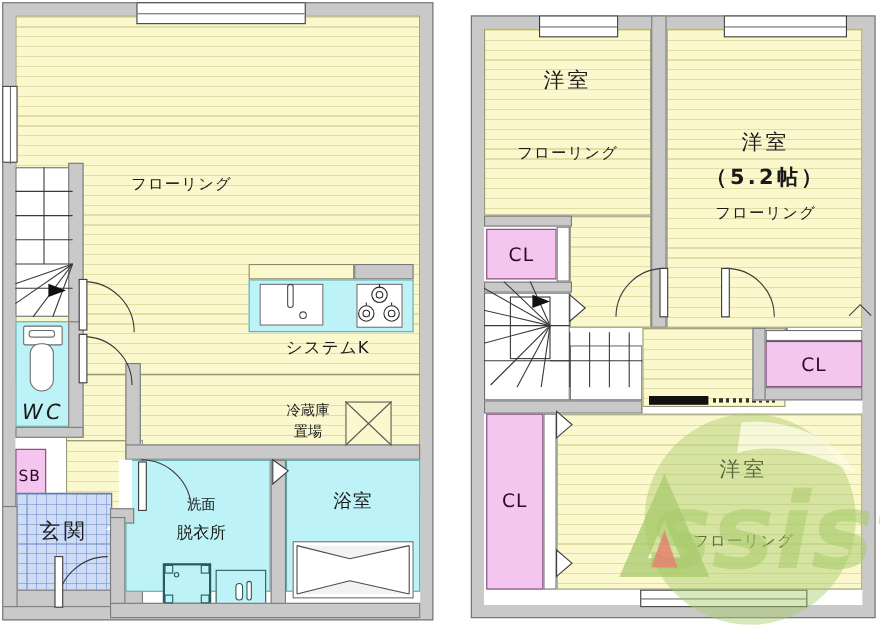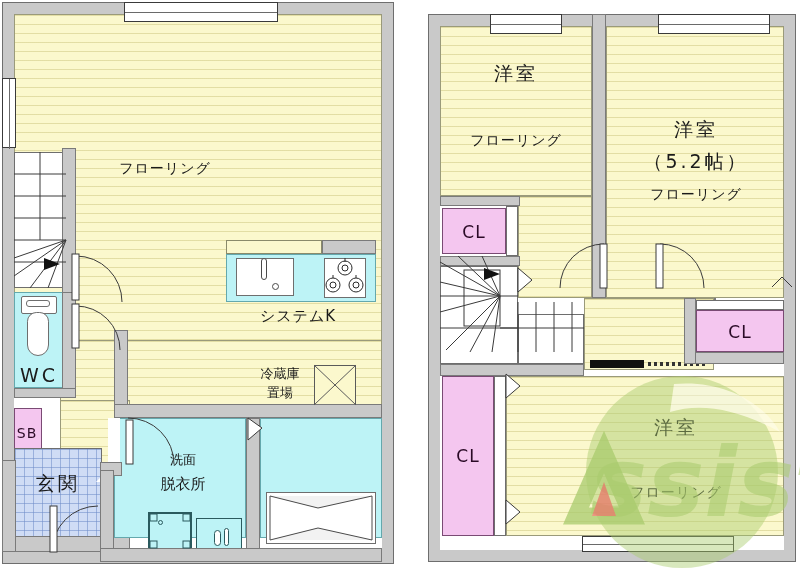--- a/index.html
+++ b/index.html
@@ -127,30 +127,31 @@
 
     <div class="abs wall-in" style="left:246px;top:418px;width:14px;height:134px;"></div>
 
     <div class="abs cyan" style="left:260px;top:418px;width:122px;height:120px;"></div>
     <div class="abs white" style="left:266px;top:492px;width:110px;height:52px;"></div>
 
     <div class="abs wall-in" style="left:100px;top:548px;width:282px;height:14px;"></div>
 
     <div class="lbl sm" style="left:0;top:160px;width:330px;">フローリング</div>
 
-    <div class="lbl mid" style="left:10px;top:364px;width:58px;">WC</div>
+    <div class="lbl mid" style="left:10px;top:364px;width:58px;font-style:italic;">WC</div>
     <div class="lbl sm" style="left:12px;top:425px;width:30px;color:#2a0a26;">SB</div>
     <div class="lbl mid" style="left:14px;top:472px;width:88px;">玄関</div>
 
     <div class="lbl sm" style="left:240px;top:308px;width:116px;font-size:15px;">システムK</div>
     <div class="lbl xs" style="left:248px;top:366px;width:64px;">冷蔵庫</div>
     <div class="lbl xs" style="left:248px;top:385px;width:64px;">置場</div>
 
     <div class="lbl xs" style="left:150px;top:452px;width:66px;font-size:13px;">洗面</div>
     <div class="lbl xs" style="left:150px;top:476px;width:66px;font-size:15px;">脱衣所</div>
+    <div class="lbl sm" style="left:268px;top:446px;width:106px;font-size:17px;">浴室</div>
   </div>
 
   <div class="abs" style="left:418px;top:12px;width:382px;height:574px;">
 
     <div class="abs wall" style="left:10px;top:2px;width:368px;height:548px;"></div>
     <div class="abs plainwhite" style="left:22px;top:14px;width:344px;height:524px;"></div>
 
     <div class="abs floor" style="left:22px;top:14px;width:152px;height:170px;"></div>
 
     <div class="abs floor" style="left:100px;top:184px;width:74px;height:102px;"></div>
@@ -193,21 +194,21 @@
     <div class="abs white" style="left:76px;top:364px;width:12px;height:160px;"></div>
 
     <div class="abs win" style="left:164px;top:524px;width:152px;height:16px;">
       <div class="bar" style="top:7px;"></div>
     </div>
 
     <div class="lbl mid" style="left:22px;top:50px;width:152px;">洋室</div>
     <div class="lbl sm" style="left:20px;top:120px;width:156px;">フローリング</div>
 
     <div class="lbl mid" style="left:190px;top:106px;width:176px;">洋室</div>
-    <div class="lbl mid" style="left:188px;top:138px;width:180px;">（5.2帖）</div>
+    <div class="lbl mid" style="left:188px;top:138px;width:180px;font-weight:bold;">（5.2帖）</div>
     <div class="lbl sm" style="left:190px;top:174px;width:176px;">フローリング</div>
 
     <div class="lbl mid" style="left:168px;top:404px;width:180px;">洋室</div>
     <div class="lbl sm" style="left:168px;top:472px;width:180px;">フローリング</div>
 
     <div class="lbl cl" style="left:24px;top:210px;width:64px;">CL</div>
     <div class="lbl cl" style="left:278px;top:310px;width:88px;">CL</div>
     <div class="lbl cl" style="left:24px;top:434px;width:52px;">CL</div>
   </div>
 

